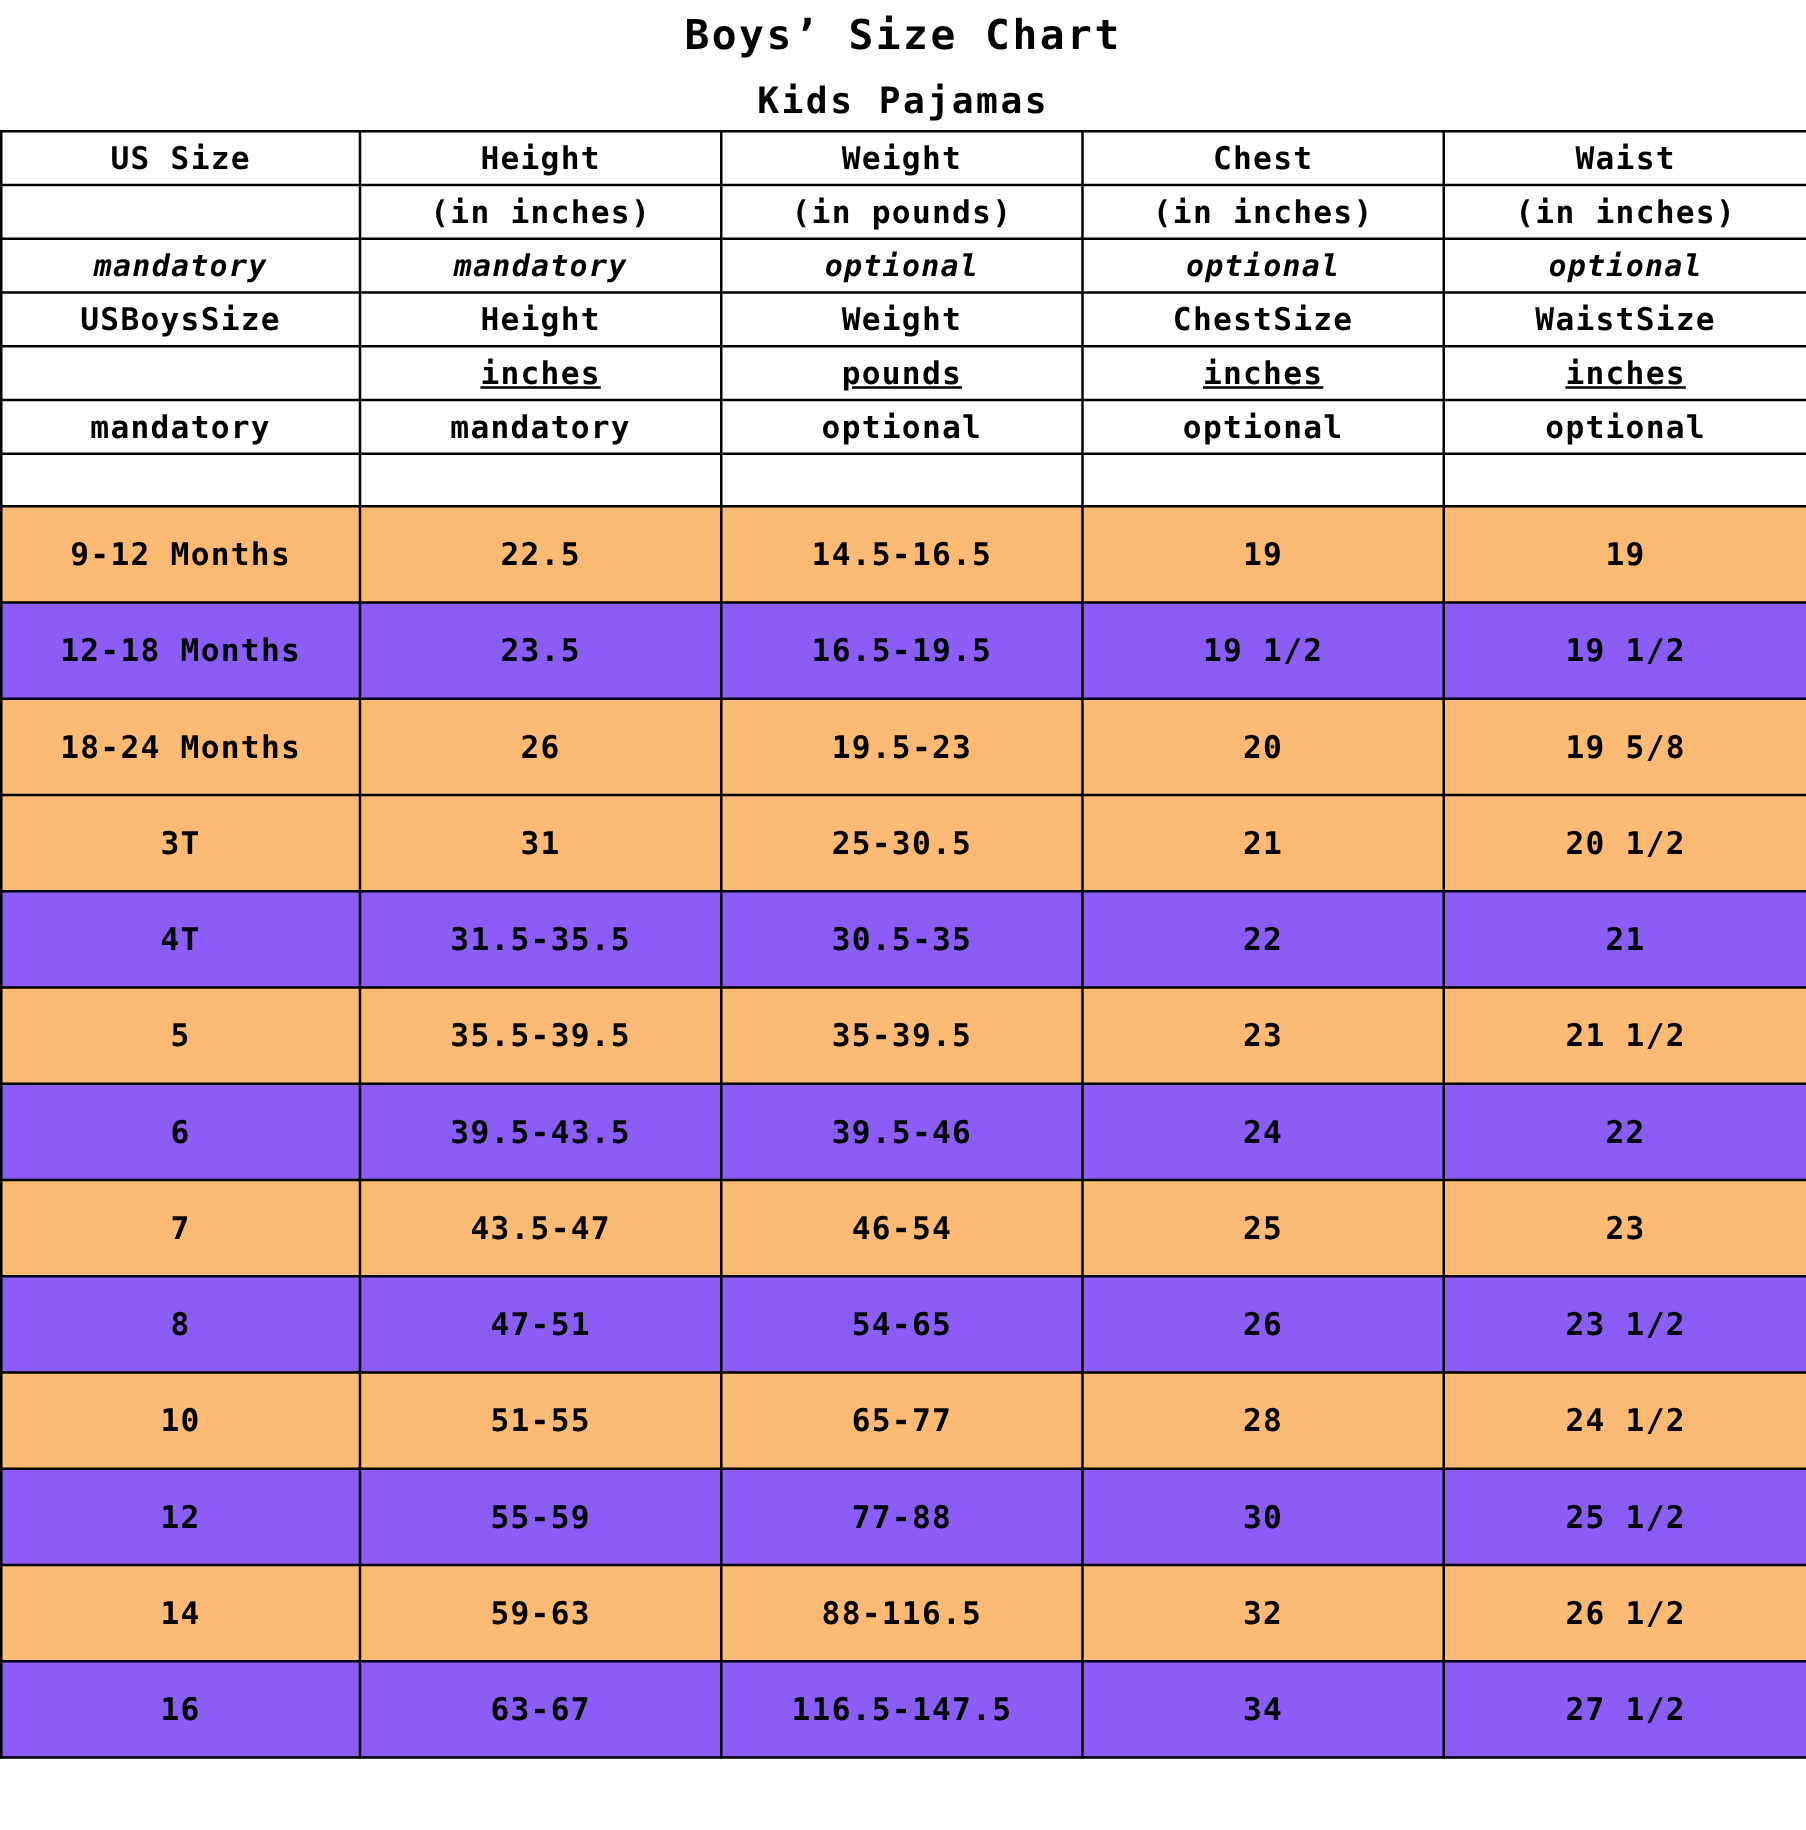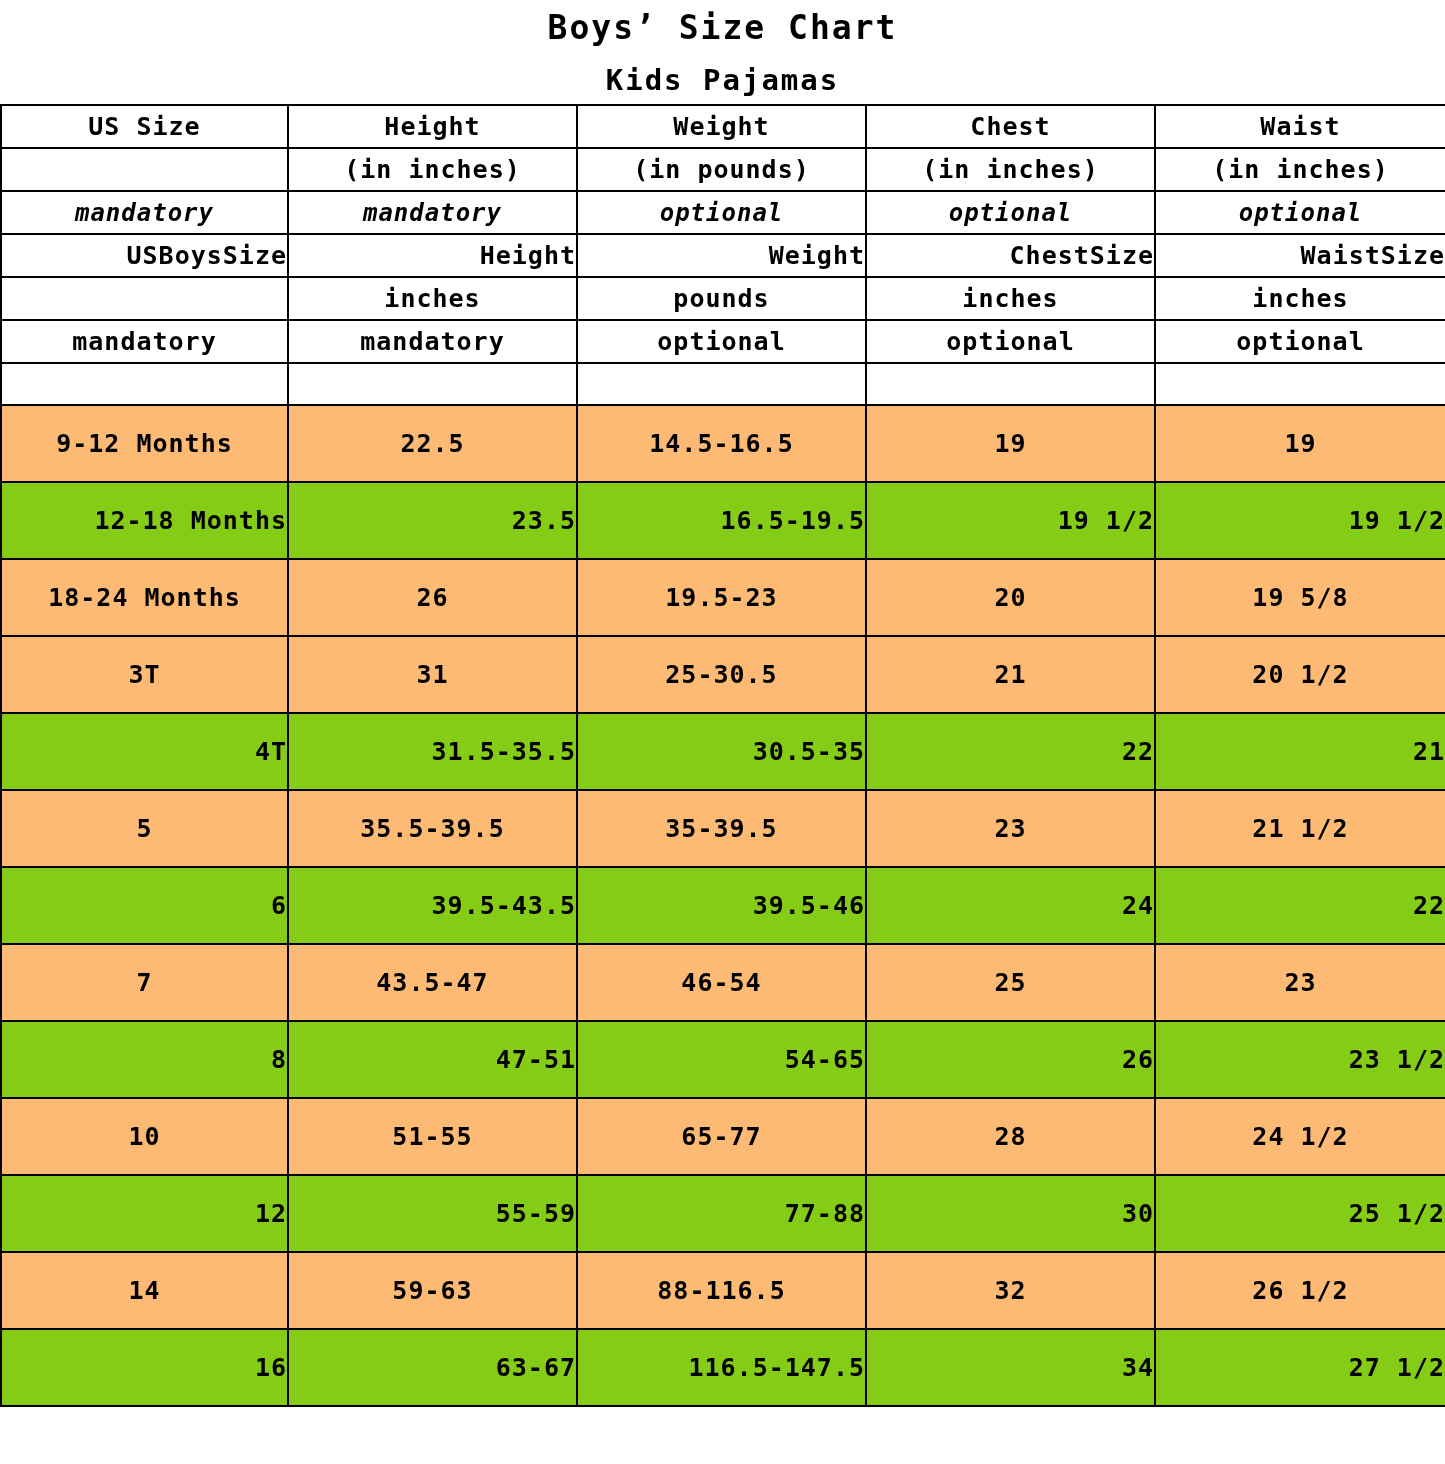--- a/index.html
+++ b/index.html
@@ -58,28 +58,28 @@
   col.c4 { width: 291px; }
 
   tr.head-row td { height: 41px; }
   tr.head-row-2 td { height: 41px; margin-top: 20px; }
   tr.opt-row td {
     height: 41px;
     font-style: italic;
     font-weight: bold;
     font-size: 24px;
   }
-  tr.key-row td { height: 41px; text-align: right; }
-  tr.unit-row td { height: 41px; }
+  tr.key-row td { height: 41px; }
+  tr.unit-row td { height: 41px; text-decoration: underline; }
   tr.mand-row td { height: 41px; }
   tr.blank-row td { height: 40px; }
   tr.data-row td { height: 75px; }
 
   tr.yellow td { background: #fdba74; }
-  tr.blue td { background: #84cc16; text-align: right; }
+  tr.blue td { background: #8b5cf6; }
 </style>
 </head>
 <body>
 
 <div class="sheet">
 
   <div class="title-block">
     <div class="title-main">Boys’ Size Chart</div>
     <div class="title-sub">Kids Pajamas</div>
   </div>

